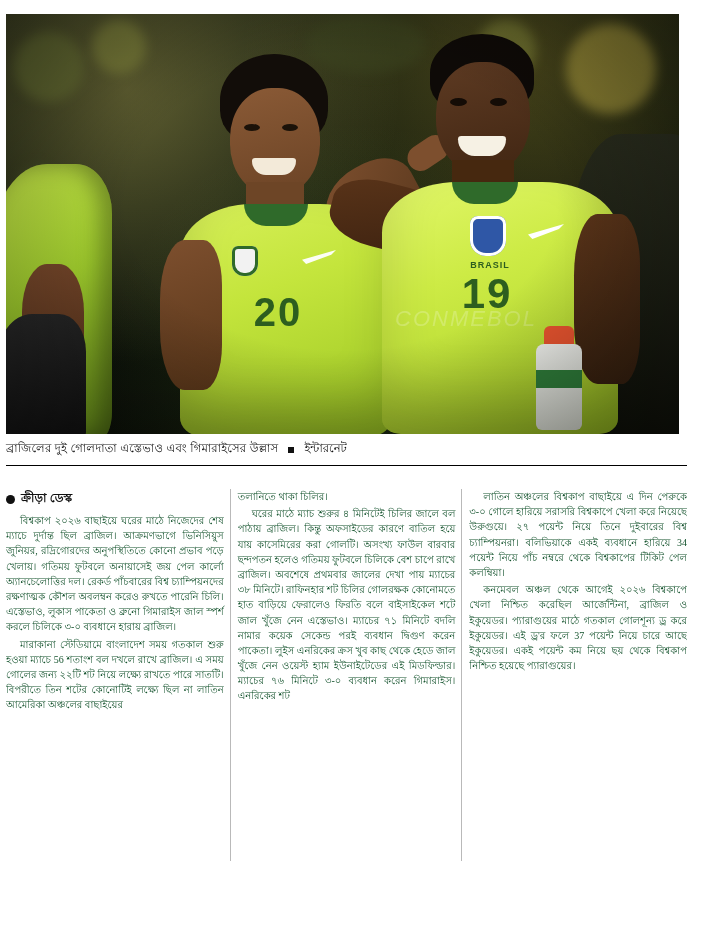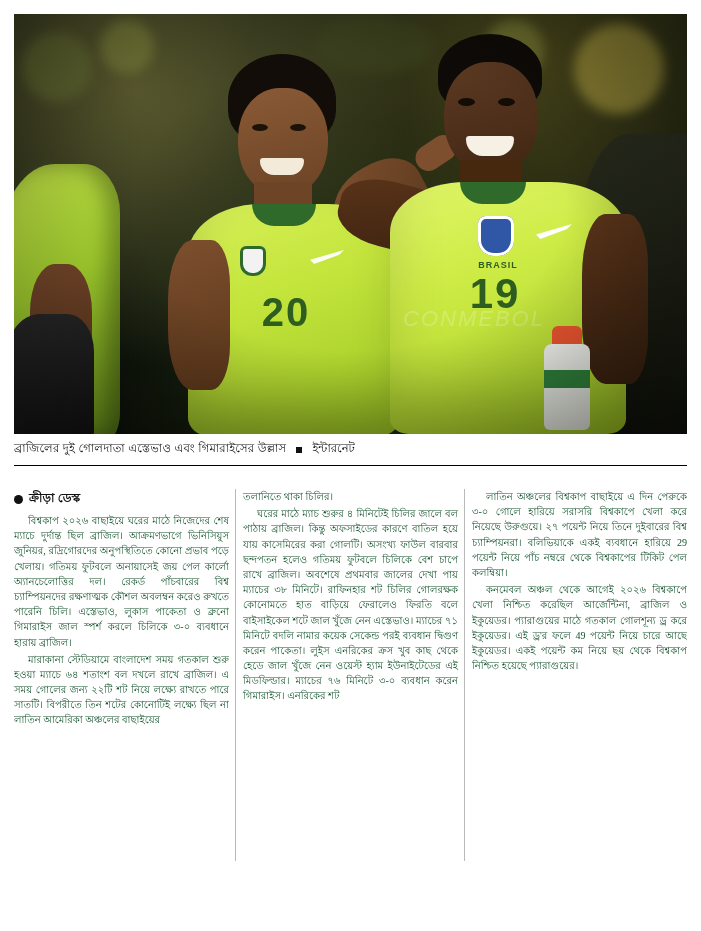--- a/index.html
+++ b/index.html
@@ -12,21 +12,21 @@
     height: 931px;
     font-family: "Liberation Sans", sans-serif;
     overflow: hidden;
   }
   .page {
     position: relative;
     width: 701px;
     height: 931px;
     background: #ffffff;
     box-sizing: border-box;
-    padding: 14px 14px 0 14px;
+    padding: 14px 14px 0 6px;
     border-radius: 21px;
   }
 
   
   .photo-wrap {
     position: relative;
     width: 673px;
     height: 420px;
     overflow: hidden;
     background: #0b0f0a;
@@ -370,32 +370,32 @@
 
   <div class="cols">
 
     <div class="col">
       <div class="byline">
         <span class="dot"></span>
         <span>ক্রীড়া ডেস্ক</span>
       </div>
       <div class="body">
         <p class="first">বিশ্বকাপ ২০২৬ বাছাইয়ে ঘরের মাঠে নিজেদের শেষ ম্যাচে দুর্দান্ত ছিল ব্রাজিল। আক্রমণভাগে ভিনিসিয়ুস জুনিয়র, রদ্রিগোরদের অনুপস্থিতিতে কোনো প্রভাব পড়ে খেলায়। গতিময় ফুটবলে অনায়াসেই জয় পেল কার্লো অ্যানচেলোত্তির দল। রেকর্ড পাঁচবারের বিশ্ব চ্যাম্পিয়নদের রক্ষণাত্মক কৌশল অবলম্বন করেও রুখতে পারেনি চিলি। এস্তেভাও, লুকাস পাকেতা ও ব্রুনো গিমারাইস জাল স্পর্শ করলে চিলিকে ৩-০ ব্যবধানে হারায় ব্রাজিল।</p>
-        <p>মারাকানা স্টেডিয়ামে বাংলাদেশ সময় গতকাল শুরু হওয়া ম্যাচে ৬৪ শতাংশ বল দখলে রাখে ব্রাজিল। এ সময় গোলের জন্য ২২টি শট নিয়ে লক্ষ্যে রাখতে পারে সাতটি। বিপরীতে তিন শটের কোনোটিই লক্ষ্যে ছিল না লাতিন আমেরিকা অঞ্চলের বাছাইয়ের</p>
+        <p>মারাকানা স্টেডিয়ামে বাংলাদেশ সময় গতকাল শুরু হওয়া ম্যাচে 56 শতাংশ বল দখলে রাখে ব্রাজিল। এ সময় গোলের জন্য ২২টি শট নিয়ে লক্ষ্যে রাখতে পারে সাতটি। বিপরীতে তিন শটের কোনোটিই লক্ষ্যে ছিল না লাতিন আমেরিকা অঞ্চলের বাছাইয়ের</p>
       </div>
     </div>
 
     <div class="col col-pad-top">
       <div class="body">
         <p style="text-indent:0">তলানিতে থাকা চিলির।</p>
         <p>ঘরের মাঠে ম্যাচ শুরুর ৪ মিনিটেই চিলির জালে বল পাঠায় ব্রাজিল। কিন্তু অফসাইডের কারণে বাতিল হয়ে যায় কাসেমিরের করা গোলটি। অসংখ্য ফাউল বারবার ছন্দপতন হলেও গতিময় ফুটবলে চিলিকে বেশ চাপে রাখে ব্রাজিল। অবশেষে প্রথমবার জালের দেখা পায় ম্যাচের ৩৮ মিনিটে। রাফিনহার শট চিলির গোলরক্ষক কোনোমতে হাত বাড়িয়ে ফেরালেও ফিরতি বলে বাইসাইকেল শটে জাল খুঁজে নেন এস্তেভাও। ম্যাচের ৭১ মিনিটে বদলি নামার কয়েক সেকেন্ড পরই ব্যবধান দ্বিগুণ করেন পাকেতা। লুইস এনরিকের ক্রস খুব কাছ থেকে হেডে জাল খুঁজে নেন ওয়েস্ট হ্যাম ইউনাইটেডের এই মিডফিল্ডার। ম্যাচের ৭৬ মিনিটে ৩-০ ব্যবধান করেন গিমারাইস। এনরিকের শট</p>
       </div>
     </div>
 
     <div class="col col-pad-top">
       <div class="body">
-        <p>লাতিন অঞ্চলের বিশ্বকাপ বাছাইয়ে এ দিন পেরুকে ৩-০ গোলে হারিয়ে সরাসরি বিশ্বকাপে খেলা করে নিয়েছে উরুগুয়ে। ২৭ পয়েন্ট নিয়ে তিনে দুইবারের বিশ্ব চ্যাম্পিয়নরা। বলিভিয়াকে একই ব্যবধানে হারিয়ে 29 পয়েন্ট নিয়ে পাঁচ নম্বরে থেকে বিশ্বকাপের টিকিট পেল কলম্বিয়া।</p>
-        <p>কনমেবল অঞ্চল থেকে আগেই ২০২৬ বিশ্বকাপে খেলা নিশ্চিত করেছিল আর্জেন্টিনা, ব্রাজিল ও ইকুয়েডর। প্যারাগুয়ের মাঠে গতকাল গোলশূন্য ড্র করে ইকুয়েডর। এই ড্র'র ফলে 49 পয়েন্ট নিয়ে চারে আছে ইকুয়েডর। একই পয়েন্ট কম নিয়ে ছয় থেকে বিশ্বকাপ নিশ্চিত হয়েছে প্যারাগুয়ের।</p>
+        <p>লাতিন অঞ্চলের বিশ্বকাপ বাছাইয়ে এ দিন পেরুকে ৩-০ গোলে হারিয়ে সরাসরি বিশ্বকাপে খেলা করে নিয়েছে উরুগুয়ে। ২৭ পয়েন্ট নিয়ে তিনে দুইবারের বিশ্ব চ্যাম্পিয়নরা। বলিভিয়াকে একই ব্যবধানে হারিয়ে 34 পয়েন্ট নিয়ে পাঁচ নম্বরে থেকে বিশ্বকাপের টিকিট পেল কলম্বিয়া।</p>
+        <p>কনমেবল অঞ্চল থেকে আগেই ২০২৬ বিশ্বকাপে খেলা নিশ্চিত করেছিল আর্জেন্টিনা, ব্রাজিল ও ইকুয়েডর। প্যারাগুয়ের মাঠে গতকাল গোলশূন্য ড্র করে ইকুয়েডর। এই ড্র'র ফলে 37 পয়েন্ট নিয়ে চারে আছে ইকুয়েডর। একই পয়েন্ট কম নিয়ে ছয় থেকে বিশ্বকাপ নিশ্চিত হয়েছে প্যারাগুয়ের।</p>
       </div>
     </div>
 
   </div>
 </div>
 
 </body></html>

